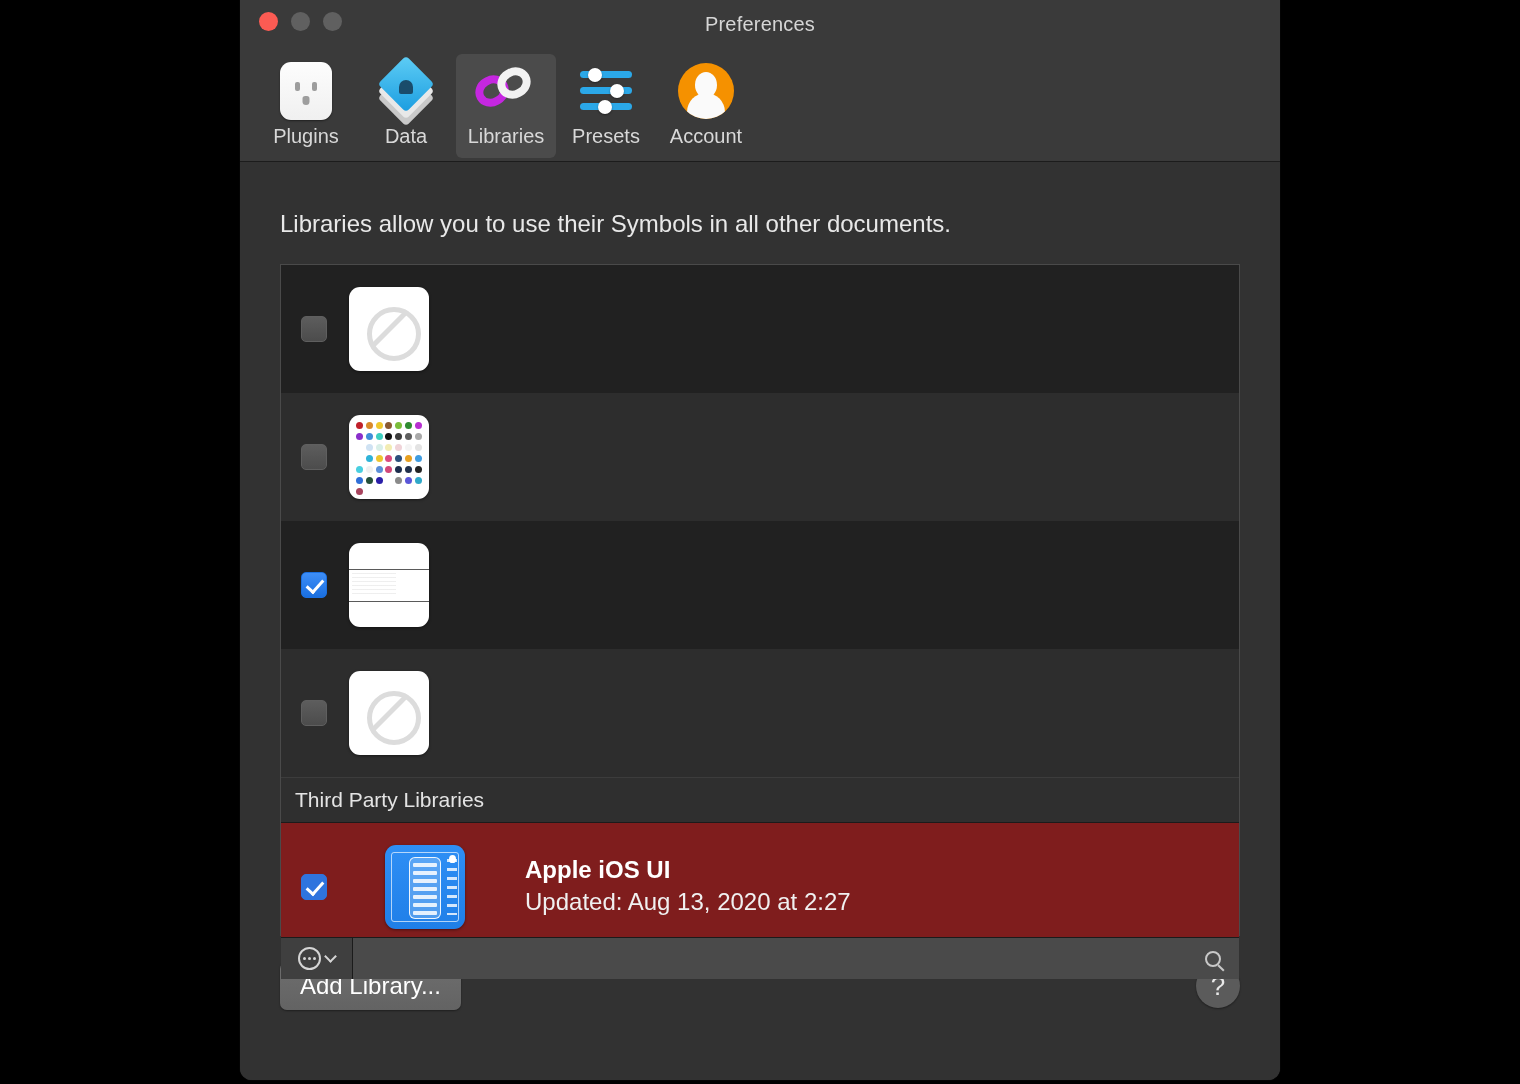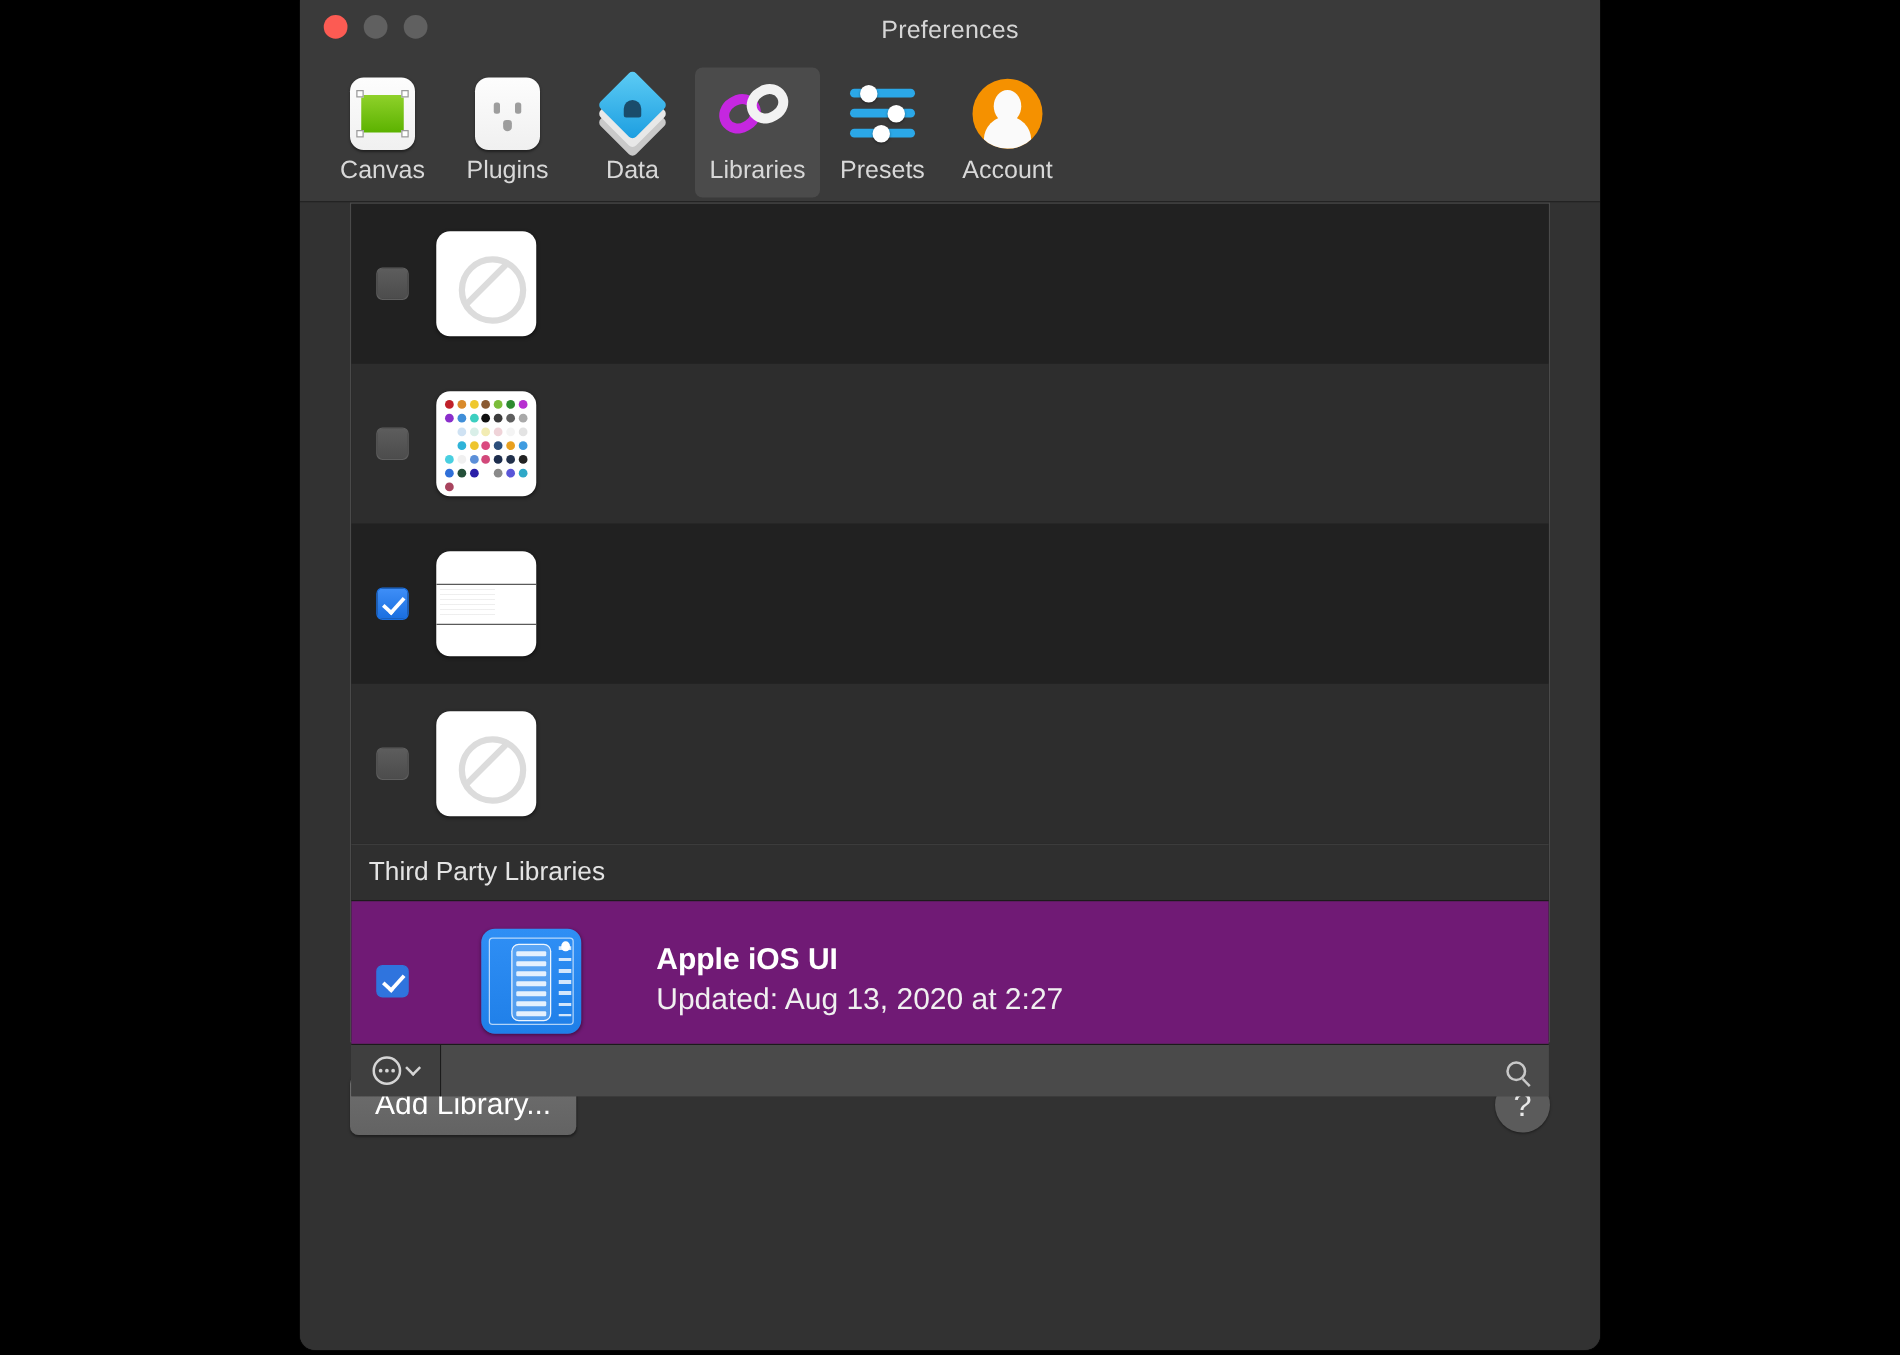--- a/index.html
+++ b/index.html
@@ -175,21 +175,21 @@
 
   .row {
     display: flex;
     align-items: center;
     height: 128px;
     padding-left: 20px;
     position: relative;
   }
   .row.odd  { background: #212121; }
   .row.even { background: #2d2d2d; }
-  .row.selected { background: #701a75; gap: 36px; }
+  .row.selected { background: #7f1d1d; gap: 36px; }
 
   .chk {
     width: 26px; height: 26px;
     border-radius: 5px;
     flex: 0 0 auto;
     margin-right: 22px;
     background: linear-gradient(#5d5d5d,#4c4c4c);
     border: 1px solid #5f5f5f;
     position: relative;
   }
@@ -349,33 +349,20 @@
       <span class="light close"></span>
       <span class="light min"></span>
       <span class="light max"></span>
     </div>
     <div class="win-title">Preferences</div>
   </div>
 
   <div class="toolbar">
 
 
-    <div class="tool">
-      <div class="glyph">
-        <div class="sq">
-            <div class="ic-canvas">
-              <i class="a"></i>
-              <i class="b"></i>
-              <i class="c"></i>
-              <i class="d"></i>
-            </div>
-          </div>
-      </div>
-      <span class="tlabel">Canvas</span>
-    </div>
 
 
     <div class="tool">
       <div class="glyph">
         <div class="sq">
             <div class="ic-outlet">
               <i class="e1"></i>
               <i class="e2"></i>
               <i class="e3"></i>
             </div>
@@ -427,20 +414,21 @@
             <div class="body"></div>
           </div>
       </div>
       <span class="tlabel">Account</span>
     </div>
 
   </div>
 
   <div class="content">
 
+    <div class="intro">Libraries allow you to use their Symbols in all other documents.</div>
 
     <div class="listbox">
       <div class="rows">
 
         <div class="row odd">
           <span class="chk"></span>
           <div class="thumb th-none"></div>
           <div class="rowtext">
             <div class="name"></div>
             <div class="sub"></div>

